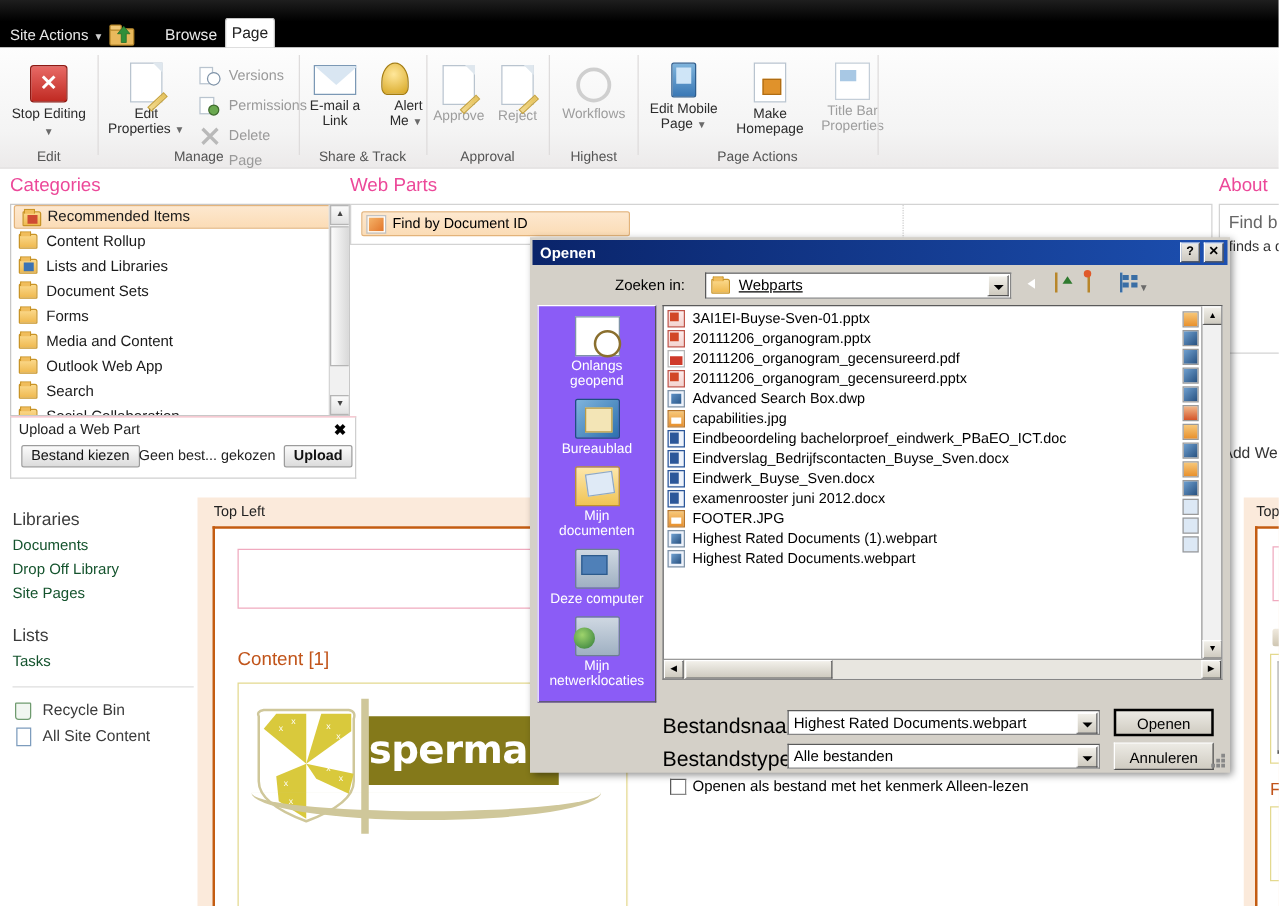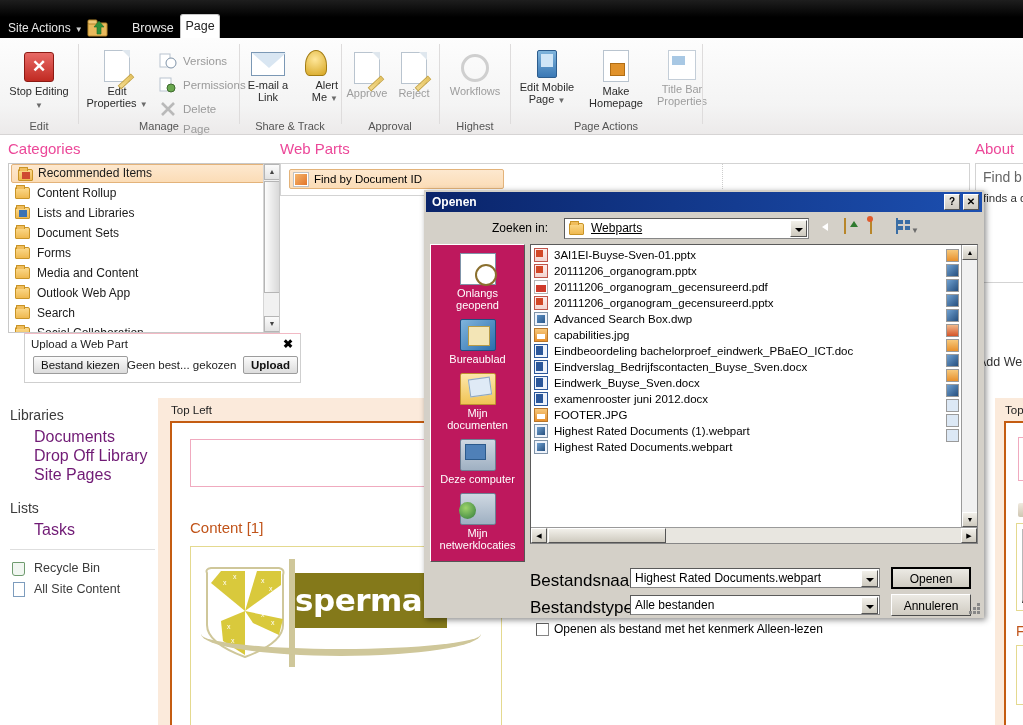--- a/index.html
+++ b/index.html
@@ -161,39 +161,39 @@
     border:1px solid #b5b5b5; text-align:center; font-size:7px; line-height:14px; color:#444;
     cursor:pointer;
   }
   .vsc-thumb {
     position:absolute; left:0; top:17px; width:16px; height:112px;
     background:linear-gradient(to right,#fcfcfc,#d9d9d9);
     border:1px solid #b5b5b5;
   }
 
   #upload-panel {
-    position:absolute; left:24px; top:198px; width:277px; height:50px;
+    position:absolute; left:8px; top:198px; width:277px; height:50px;
     border:1px solid #cfcfcf; border-top:1px solid #f2b9c4; background:#fff;
   }
   #upload-title { position:absolute; left:6px; top:4px; font-size:11.5px; color:#222; }
   #upload-close { position:absolute; right:7px; top:3px; font-size:12px; font-weight:bold; cursor:pointer; }
   .winbtn {
     background:linear-gradient(to bottom,#fbfbfb,#dcdcdc);
     border:1px solid #9c9c9c; border-radius:2px; font-size:11.5px;
     padding:2px 7px; cursor:pointer; color:#111;
     font-family:"Liberation Sans", sans-serif;
   }
   #btn-choose { position:absolute; left:8px; top:22px; }
   #file-status { position:absolute; left:102px; top:25px; font-size:11.5px; color:#222; }
   #btn-upload { position:absolute; left:218px; top:22px;font-weight:bold; }
 
   
   #leftnav { position:absolute; left:10px; top:272px; width:145px; }
   .nav-h { font-size:14px; color:#3b3b3b; margin-bottom:4px; }
-  .nav-i { font-size:16px; color:#701a75; line-height:19px; cursor:pointer;margin-left:24px; }
+  .nav-i { font-size:12px; color:#14532d; line-height:19px; cursor:pointer; }
   #leftnav .gap { height:16px; }
   #leftnav hr { border:none; border-top:1px solid #dedede; margin:10px 0 8px 0; }
   .nav-ic-row { font-size:12.5px; color:#3b3b3b; line-height:21px; padding-left:24px; position:relative; cursor:pointer; }
   .bin-ic { position:absolute; left:2px; top:4px; width:13px;height:14px;
             background:#f1f6f1; border:1px solid #6f9b6f; border-radius:1px 1px 3px 3px; }
   .page-ic { position:absolute; left:3px; top:3px; width:12px;height:15px;
              background:#fff; border:1px solid #7d9cbd; }
 
   
   #wp-title { position:absolute; left:280px; top:5px; }
@@ -332,21 +332,21 @@
      background:linear-gradient(to bottom,#fbd98b,#e4a93a);border:1px solid #b8862a;position:relative;}
   .newf:after{content:"";position:absolute;right:-2px;top:-3px;width:6px;height:6px;
      background:#e05a2b;border-radius:50%;}
   .viewsic{width:15px;height:14px;margin-top:2px;background:#fff;border:1px solid #3a6ea5;position:relative;}
   .viewsic:after{content:"";position:absolute;left:1px;top:1px;width:5px;height:4px;background:#3a6ea5;
      box-shadow:7px 0 0 #3a6ea5, 0 6px 0 #3a6ea5, 7px 6px 0 #3a6ea5;}
 
   #dlg-main { position:absolute; left:4px; top:52px; width:548px; height:320px; }
   #places {
     position:absolute; left:0; top:0; width:95px; height:318px;
-    background:#be185d; border:1px solid #fff; border-right-color:#555; border-bottom-color:#555;
+    background:#8b5cf6; border:1px solid #fff; border-right-color:#555; border-bottom-color:#555;
   }
   .place { text-align:center; color:#fff; font-size:11px; line-height:12px; cursor:pointer; padding-top:8px; }
   .place .pic { width:36px;height:32px;margin:0 auto 2px auto; position:relative; }
   .p-recent{ background:#fff;border:1px solid #7f93a8; }
   .p-recent:after{content:"";position:absolute;right:-2px;bottom:-2px;width:18px;height:18px;
      border-radius:50%;background:#fff;border:2px solid #8a6f2e;}
   .p-desktop{ background:linear-gradient(135deg,#7fb4dc,#2c6fae);border:1px solid #1f4f80;border-radius:2px; }
   .p-desktop:after{content:"";position:absolute;left:7px;top:6px;width:20px;height:18px;
      background:#f3e5b6;border:1px solid #b89b47;}
   .p-mydocs{ background:linear-gradient(to bottom,#fde7ab,#f0c455);border:1px solid #bf9230;border-radius:2px 2px 0 0; }

